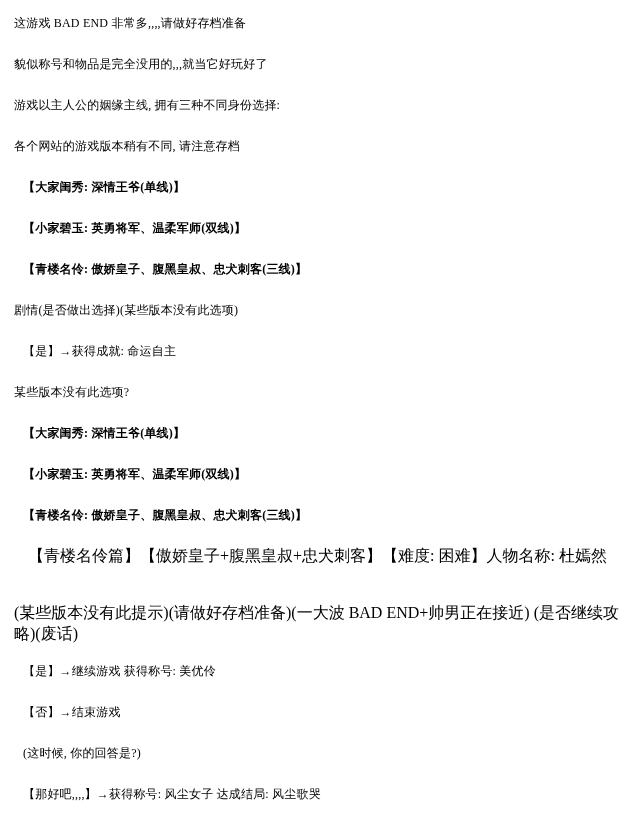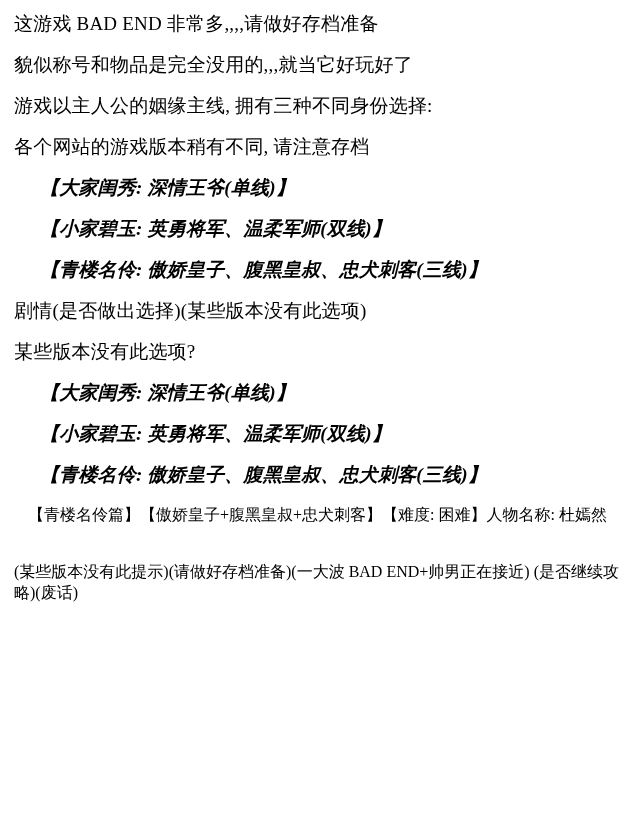--- a/index.html
+++ b/index.html
@@ -14,30 +14,29 @@
     color: #000000;
     overflow: hidden;
   }
   #doc {
     width: 640px;
     height: 816px;
     box-sizing: border-box;
     padding: 14px 18px 0 14px;
   }
   .line {
-    font-size: 19px;
+    font-size: 12px;
     line-height: 19px;
     margin: 0 0 22px 0;
     letter-spacing: 0.2px;
     white-space: pre-wrap;
     word-break: break-all;
   }
   .indent {
-    margin-left: 26px;
-    font-style: italic;
+    margin-left: 9px;
   }
   .bold {
     font-weight: bold;
   }
   .para-block {
     margin-bottom: 18px;
     line-height: 21px;
   }
   .para-block .first {
     display: block;
@@ -60,25 +59,32 @@
 
   <div>
     <p class="line">这游戏 BAD END 非常多,,,,请做好存档准备</p>
     <p class="line">貌似称号和物品是完全没用的,,,就当它好玩好了</p>
     <p class="line">游戏以主人公的姻缘主线, 拥有三种不同身份选择:</p>
     <p class="line">各个网站的游戏版本稍有不同, 请注意存档</p>
     <p class="line indent bold">【大家闺秀: 深情王爷(单线)】</p>
     <p class="line indent bold">【小家碧玉: 英勇将军、温柔军师(双线)】</p>
     <p class="line indent bold">【青楼名伶: 傲娇皇子、腹黑皇叔、忠犬刺客(三线)】</p>
     <p class="line">剧情(是否做出选择)(某些版本没有此选项)</p>
+    <p class="line indent">【是】→获得成就: 命运自主</p>
     <p class="line">某些版本没有此选项?</p>
     <p class="line indent bold">【大家闺秀: 深情王爷(单线)】</p>
     <p class="line indent bold">【小家碧玉: 英勇将军、温柔军师(双线)】</p>
     <p class="line indent bold tight">【青楼名伶: 傲娇皇子、腹黑皇叔、忠犬刺客(三线)】</p>
   </div>
 
   <div class="para-block">
     <span class="first">【青楼名伶篇】【傲娇皇子+腹黑皇叔+忠犬刺客】【难度: 困难】人物名称: 杜嫣然</span>
     <span class="rest">(某些版本没有此提示)(请做好存档准备)(一大波 BAD END+帅男正在接近) (是否继续攻略)(废话)</span>
   </div>
 
+  <div>
+    <p class="line indent">【是】→继续游戏 获得称号: 美优伶</p>
+    <p class="line indent">【否】→结束游戏</p>
+    <p class="line indent">(这时候, 你的回答是?)</p>
+    <p class="line indent">【那好吧,,,,】→获得称号: 风尘女子 达成结局: 风尘歌哭</p>
+  </div>
 
 </div>
 
 </body></html>

